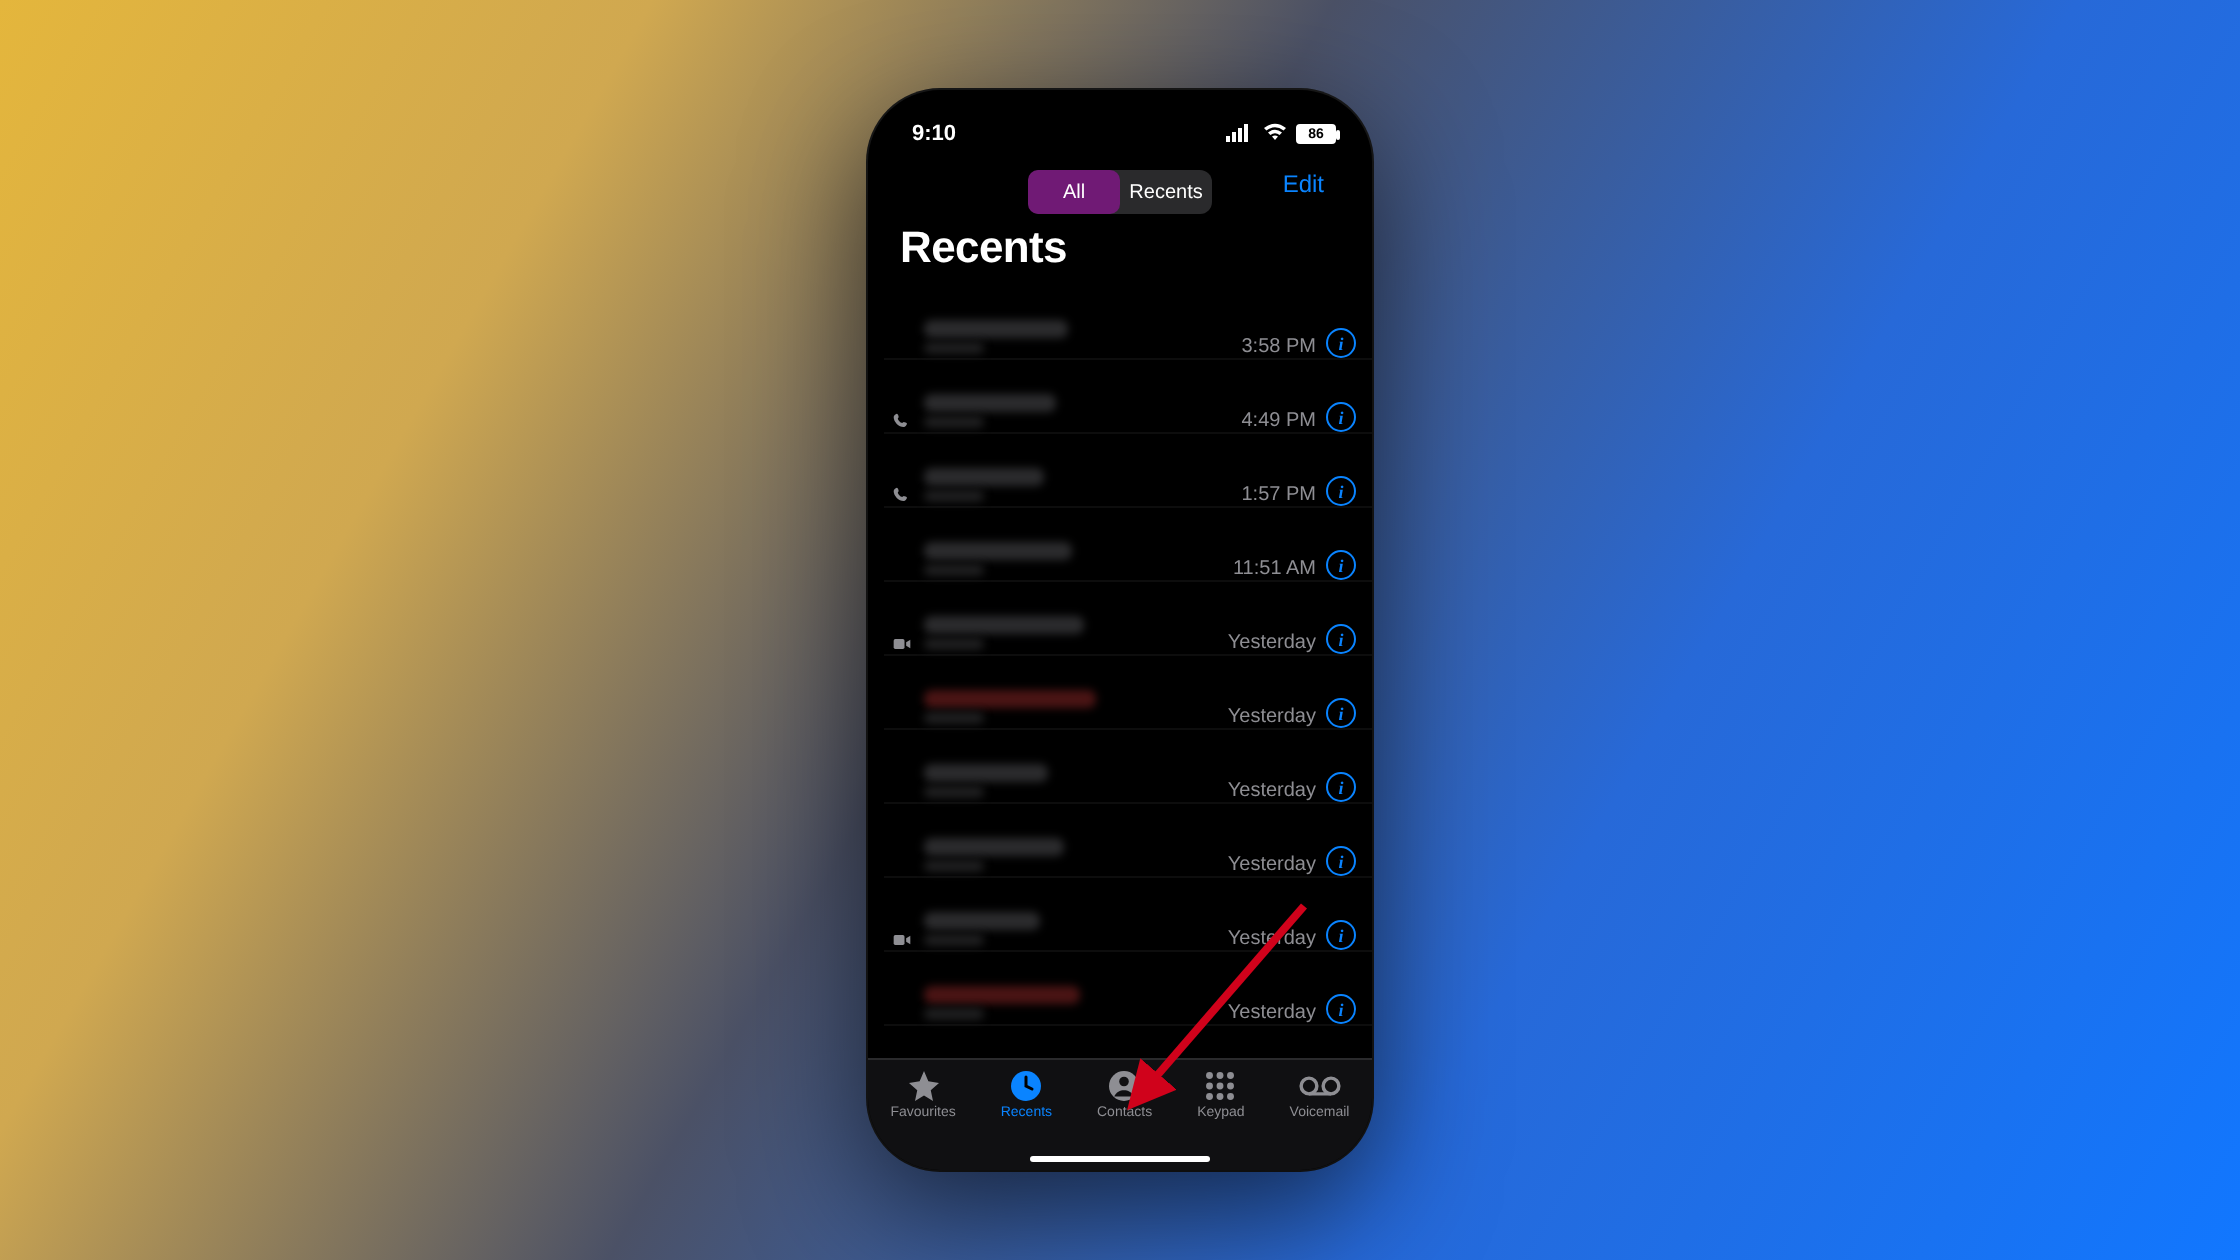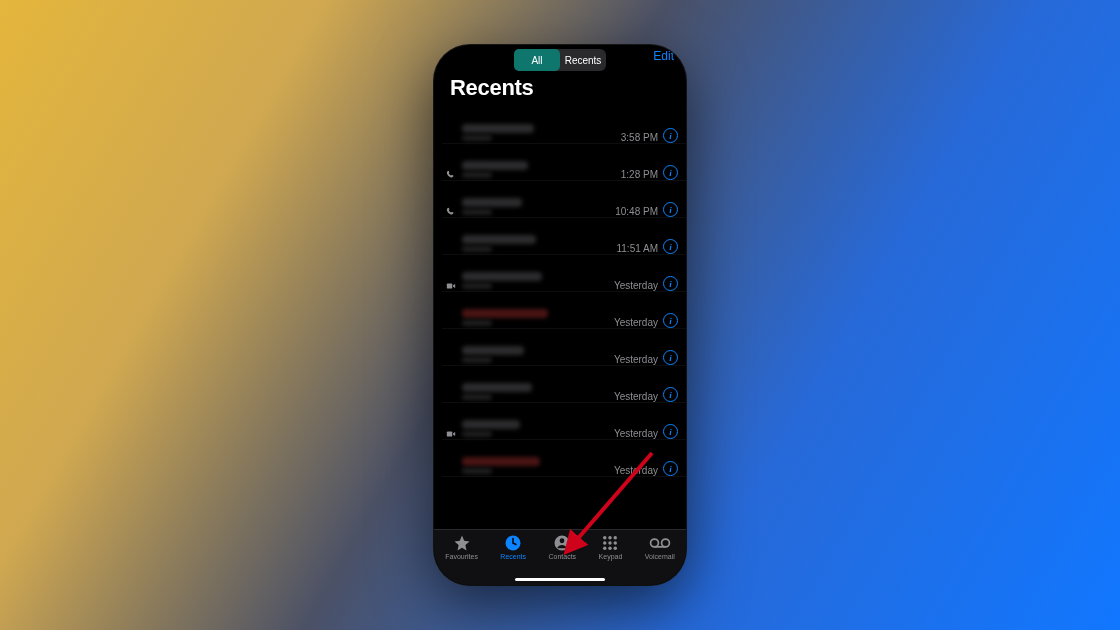--- a/index.html
+++ b/index.html
@@ -46,23 +46,23 @@
     background: #2a2a2c;
     border-radius: 6px;
     display: flex;
     font-size: 10px;
     position: relative;
   }
   .segmented .seg {
     flex:1; display:flex; align-items:center; justify-content:center;
     color:#fff; border-radius:5px;
   }
-  .segmented .seg.active { background:#0f766e; }
+  .segmented .seg.active { background:#701a75; }
   .toprow { display:flex; align-items:center; position:relative; padding: 0 12px; }
-  .edit { position:absolute; right:12px; top:4px; font-size:12px; color:#0a84ff;}
+  .edit { position:absolute; right:24px; top:4px; font-size:12px; color:#0a84ff;}
   .title {
     font-size: 22px; font-weight: 700; padding: 4px 16px 6px; letter-spacing: -0.3px;
   }
   .list { padding: 0 0 0 8px; }
   .row {
     display:flex; align-items:flex-end; height:37px;
     border-bottom: 0.5px solid rgba(255,255,255,0.05);
     padding-right:8px;
   }
   .row .lead { width:18px; display:flex; align-items:center; justify-content:center; color:#8e8e93;}
@@ -92,20 +92,41 @@
   .home-ind { position:absolute; bottom:4px; left:50%; transform:translateX(-50%); width:90px; height:3px; border-radius:3px; background:#fff;}
   .arrow {
     position:absolute; pointer-events:none;
   }
 </style>
 </head>
 <body>
 
 <div class="phone">
 
+  <div class="statusbar">
+    <span>9:10</span>
+    <span class="right">
+      <span>
+        <svg width="14" height="10" viewBox="0 0 14 10">
+            <rect x="0" y="7" width="2" height="3" fill="#fff"></rect>
+            <rect x="3" y="5" width="2" height="5" fill="#fff"></rect>
+            <rect x="6" y="3" width="2" height="7" fill="#fff"></rect>
+            <rect x="9" y="1" width="2" height="9" fill="#fff"></rect>
+          </svg>
+      </span>
+      <span>
+        <svg width="13" height="10" viewBox="0 0 13 10">
+            <path d="M6.5 9 L5 7.3 Q6.5 6.2 8 7.3 Z M3 5.2 Q6.5 2.5 10 5.2 L8.8 6.5 Q6.5 4.7 4.2 6.5 Z M1 3 Q6.5 -1.3 12 3 L10.8 4.3 Q6.5 1 2.2 4.3 Z" fill="#fff"></path>
+          </svg>
+      </span>
+      <span class="battery">
+          <span>86</span>
+        </span>
+    </span>
+  </div>
 
   <div class="toprow">
     <div class="segmented">
       <div class="seg active">All</div>
       <div class="seg">Recents</div>
     </div>
     <span class="edit">Edit</span>
   </div>
 
   <div class="title">Recents</div>
@@ -123,34 +144,34 @@
       <div class="row">
     <div class="lead">
           <svg viewBox="0 0 24 24" fill="#8e8e93">
             <path d="M6 2c1 0 2 3 2 4s-1 1-1 2 3 5 5 5 1-1 2-1 4 1 4 2-2 4-4 4C8 18 2 12 2 6c0-2 3-4 4-4z"></path>
           </svg>
         </div>
     <div class="content">
       <div class="blur-line " style="width:66px"></div>
       <div class="blur-line sub"></div>
     </div>
-    <div class="time">1:28 PM</div>
+    <div class="time">4:49 PM</div>
     <div class="info">i</div>
       </div>
       <div class="row">
     <div class="lead">
           <svg viewBox="0 0 24 24" fill="#8e8e93">
             <path d="M6 2c1 0 2 3 2 4s-1 1-1 2 3 5 5 5 1-1 2-1 4 1 4 2-2 4-4 4C8 18 2 12 2 6c0-2 3-4 4-4z"></path>
           </svg>
         </div>
     <div class="content">
       <div class="blur-line " style="width:60px"></div>
       <div class="blur-line sub"></div>
     </div>
-    <div class="time">10:48 PM</div>
+    <div class="time">1:57 PM</div>
     <div class="info">i</div>
       </div>
       <div class="row">
     <div class="lead"></div>
     <div class="content">
       <div class="blur-line " style="width:74px"></div>
       <div class="blur-line sub"></div>
     </div>
     <div class="time">11:51 AM</div>
     <div class="info">i</div>

